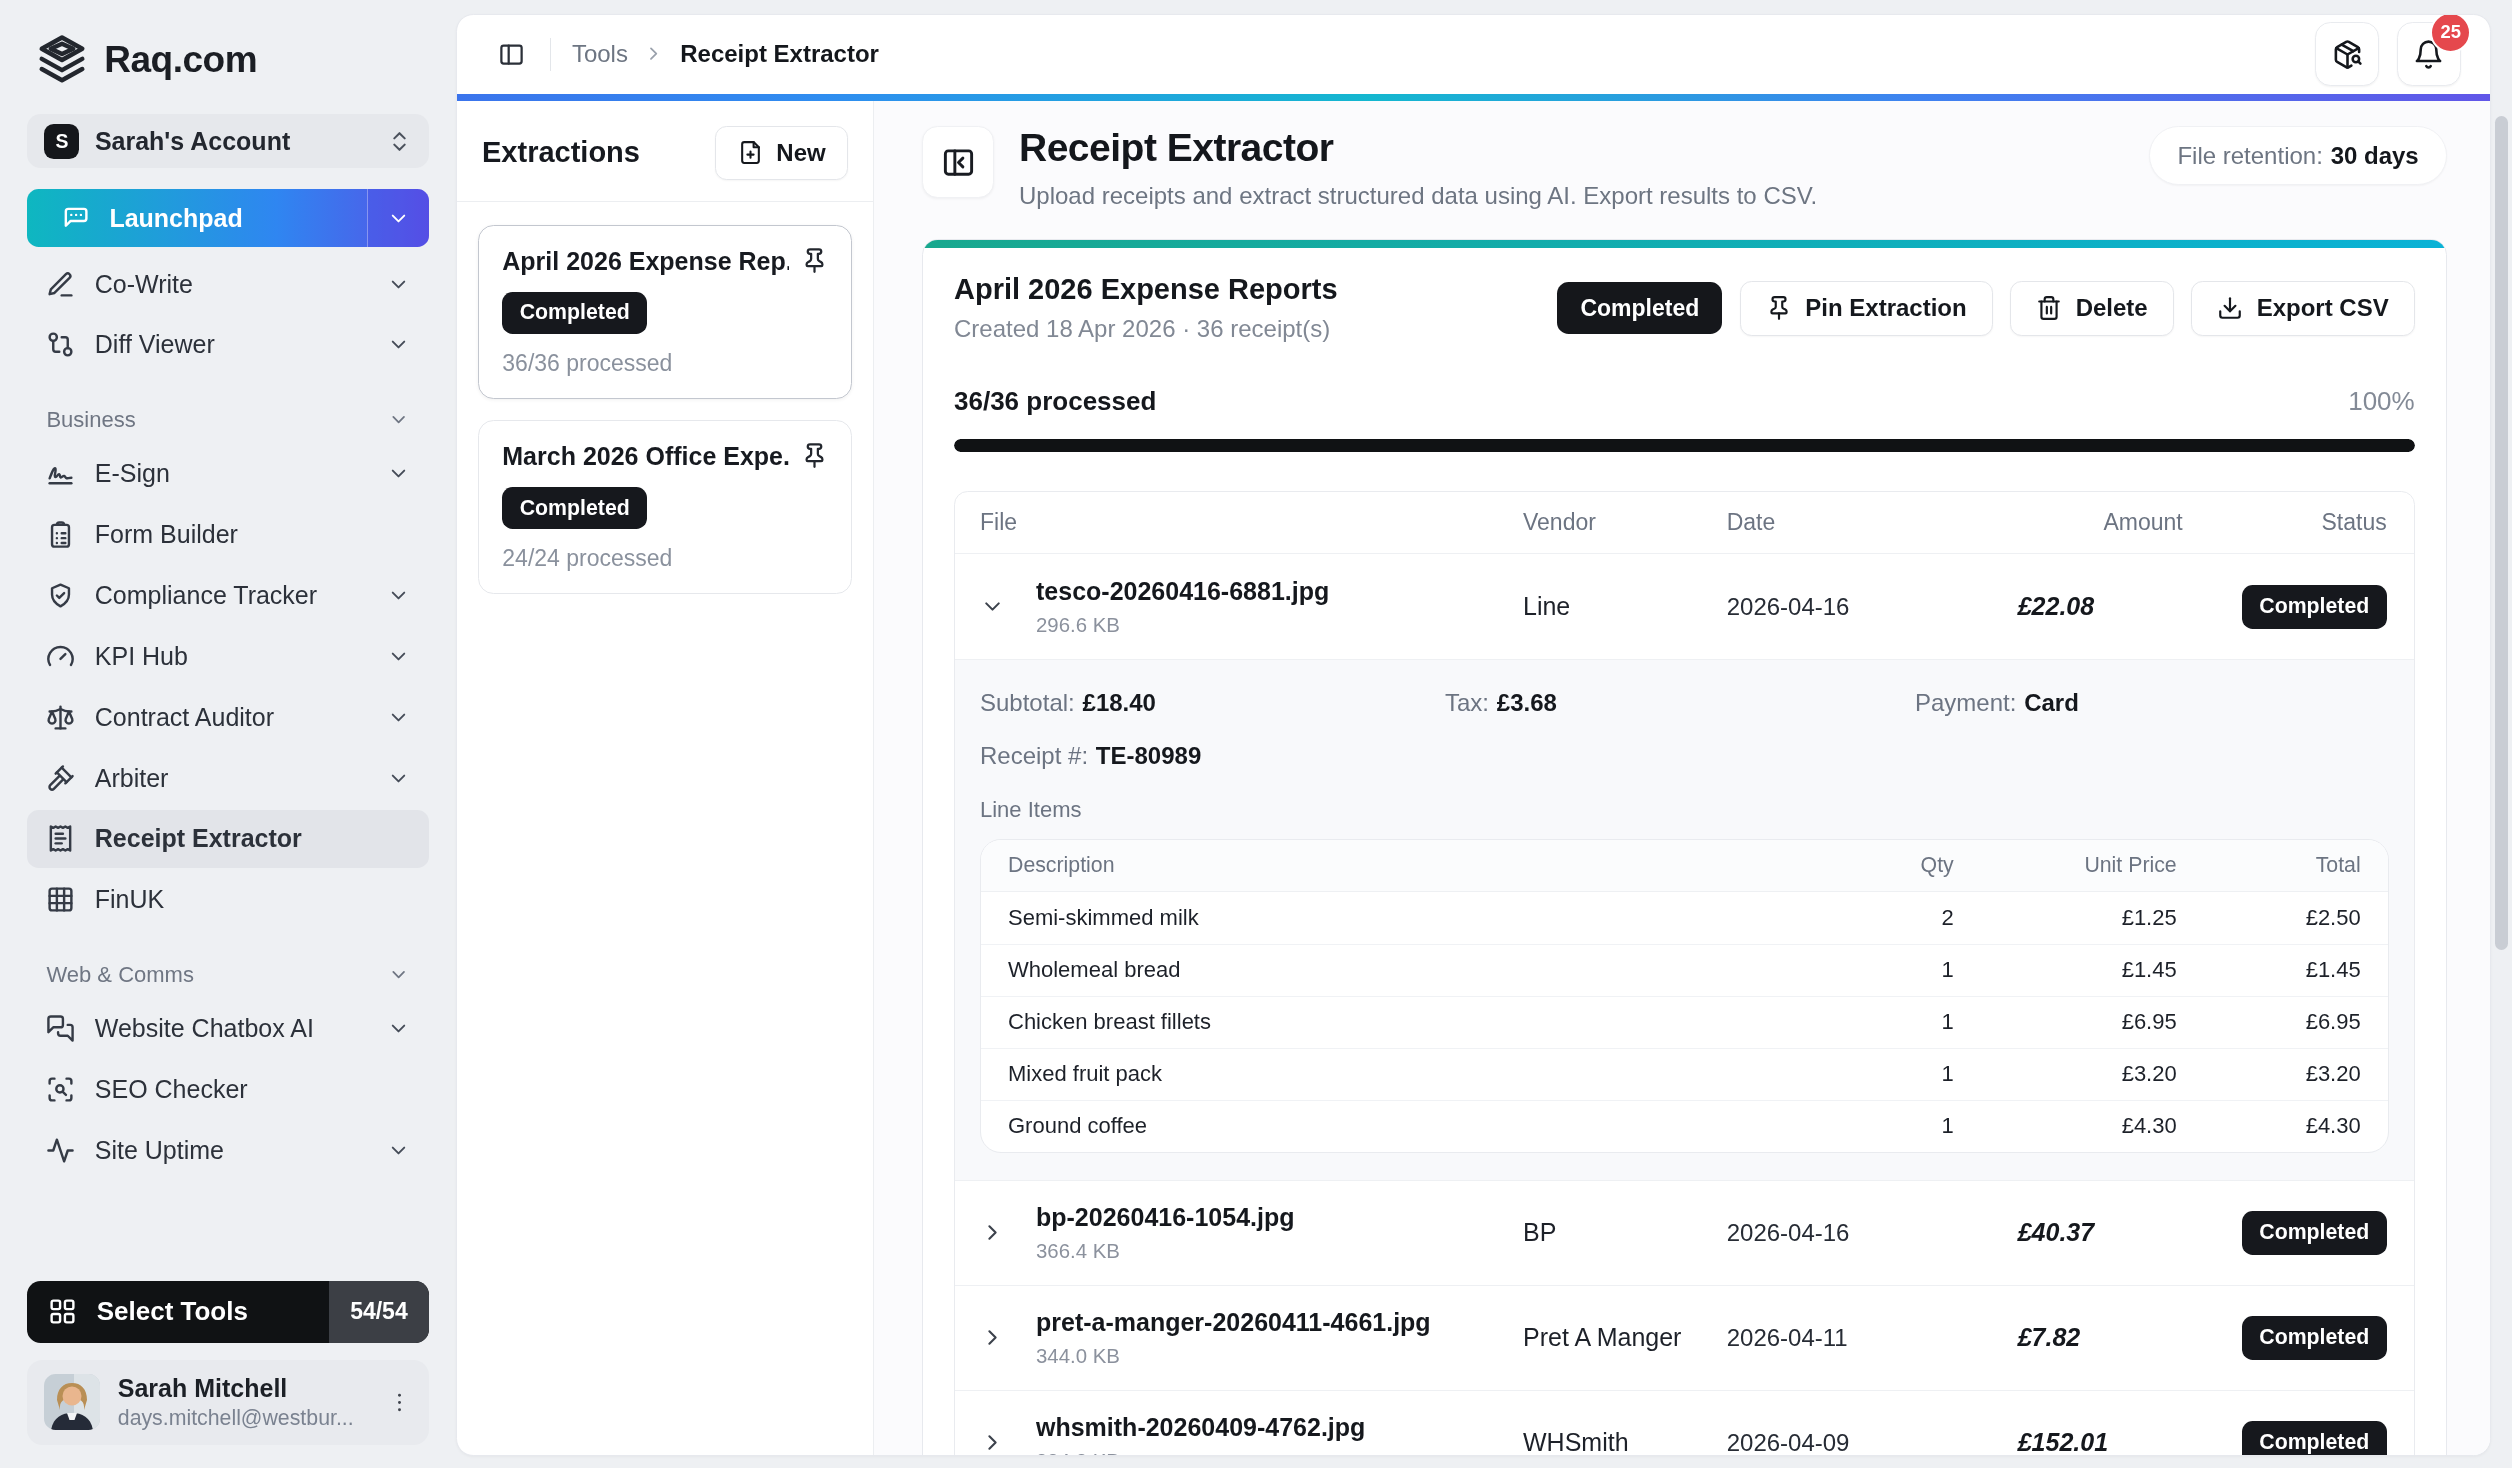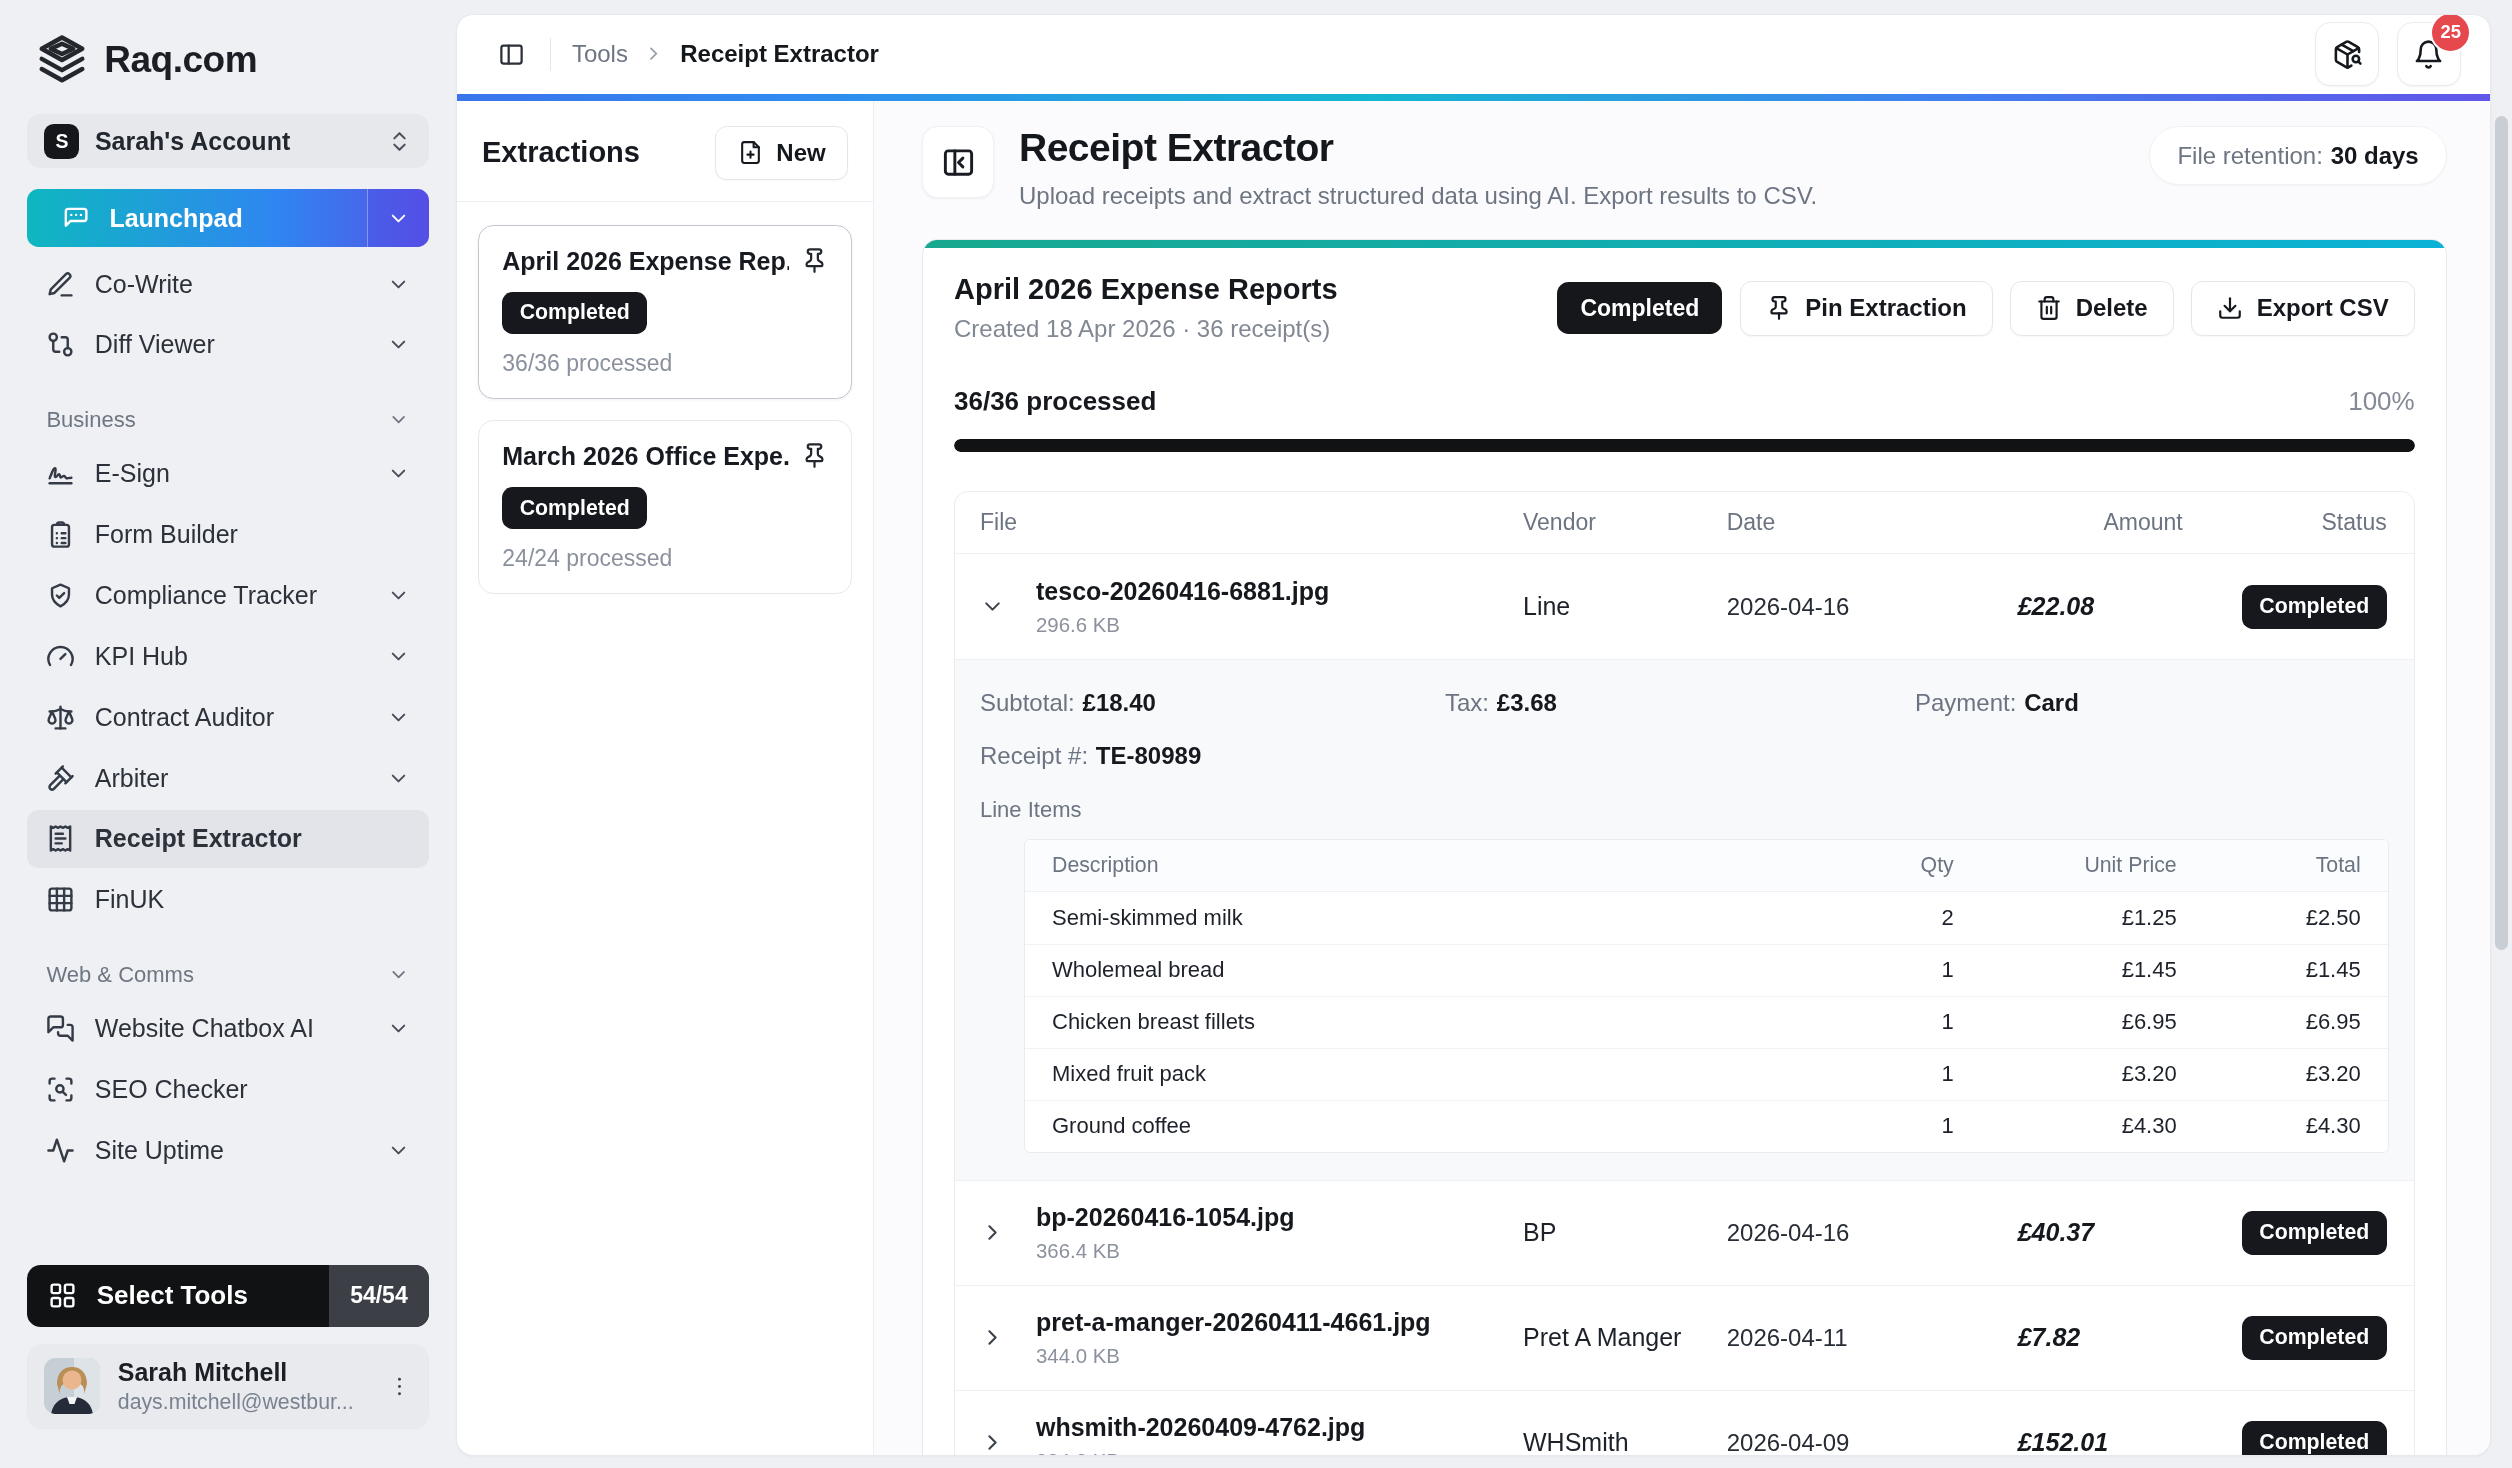--- a/index.html
+++ b/index.html
@@ -1,21 +1,21 @@
 <!DOCTYPE html>
 <html><head>
 <meta charset="utf-8">
 <style>
   * { margin:0; padding:0; box-sizing:border-box; }
   html,body { width:2512px; height:1468px; overflow:hidden; }
   body { font-family:"Liberation Sans", sans-serif; background:#eef0f3; color:#171a1f; position:relative; }
   svg.ic { stroke:currentColor; fill:none; stroke-width:2; stroke-linecap:round; stroke-linejoin:round; flex:none; }
 
   
-  .sidebar { position:absolute; left:0; top:0; bottom:16px; width:456px; padding:29px 27px 23px; display:flex; flex-direction:column; }
+  .sidebar { position:absolute; left:0; top:0; bottom:0; width:456px; padding:29px 27px 23px; display:flex; flex-direction:column; }
   .logo-row { display:flex; align-items:center; gap:15.5px; padding-left:7.8px; height:62px; }
   .logo-mark { width:54px; height:54px; color:#23272e; }
   .logo-text { font-size:37px; font-weight:700; letter-spacing:-0.5px; color:#1b1e24; }
 
   .account-pill { margin-top:23px; height:54px; background:#e6e8ec; border-radius:13.6px; display:flex; align-items:center; gap:15.5px; padding:0 17.4px; cursor:pointer; }
   .account-badge { width:35px; height:35px; background:#15171b; color:#fff; border-radius:9.7px; display:flex; align-items:center; justify-content:center; font-size:19.4px; font-weight:700; }
   .account-label { font-size:25px; font-weight:600; color:#23272f; flex:1; }
   .account-chevs { color:#4b515c; width:25px; height:25px; }
 
   .nav { margin-top:21.3px; display:flex; flex-direction:column; }
@@ -127,21 +127,21 @@
   .famount { font-size:25px; font-weight:700; color:#15181d; text-align:left;font-style:italic; }
   .fstatus { display:flex; justify-content:flex-end; }
   .badge-row { background:#16181d; color:#fff; font-size:21.3px; font-weight:600; border-radius:10.7px; padding:9.7px 17.4px; }
 
   .expanded { background:#f8f9fb; border-top:1px solid #eef0f3; padding:29px 25px 27px; }
   .exp-grid { display:grid; grid-template-columns:465px 470px 1fr; row-gap:25px; }
   .exp-field { font-size:24px; color:#6c7482; }
   .exp-field b { color:#15181d; font-weight:700; margin-left:7.8px; }
   .exp-receipt { grid-column:1 / span 3; }
   .li-label { margin-top:27px; font-size:22px; color:#6c7482; }
-  .li-table { margin-top:15.5px; border:1px solid #e9ebef; border-radius:6px; background:#fff; overflow:hidden;margin-left:44px; }
+  .li-table { margin-top:15.5px; border:1px solid #e9ebef; border-radius:21px; background:#fff; overflow:hidden; }
   .li-head { display:grid; grid-template-columns:1fr 107px 223px 184px; height:52px; align-items:center; padding:0 27px; background:#fbfcfd; border-bottom:1px solid #eef0f3; color:#6c7482; font-size:21.3px; }
   .li-row { display:grid; grid-template-columns:1fr 107px 223px 184px; height:52px; align-items:center; padding:0 27px; font-size:22px; color:#1d2129; }
   .li-row + .li-row { border-top:1px solid #f0f2f5; }
 
   
   .page-scrollbar { position:absolute; right:3.9px; top:116px; width:13.6px; height:834px; border-radius:6.8px; background:#c9cdd4; cursor:pointer; }
 </style>
 </head>
 <body>
 

